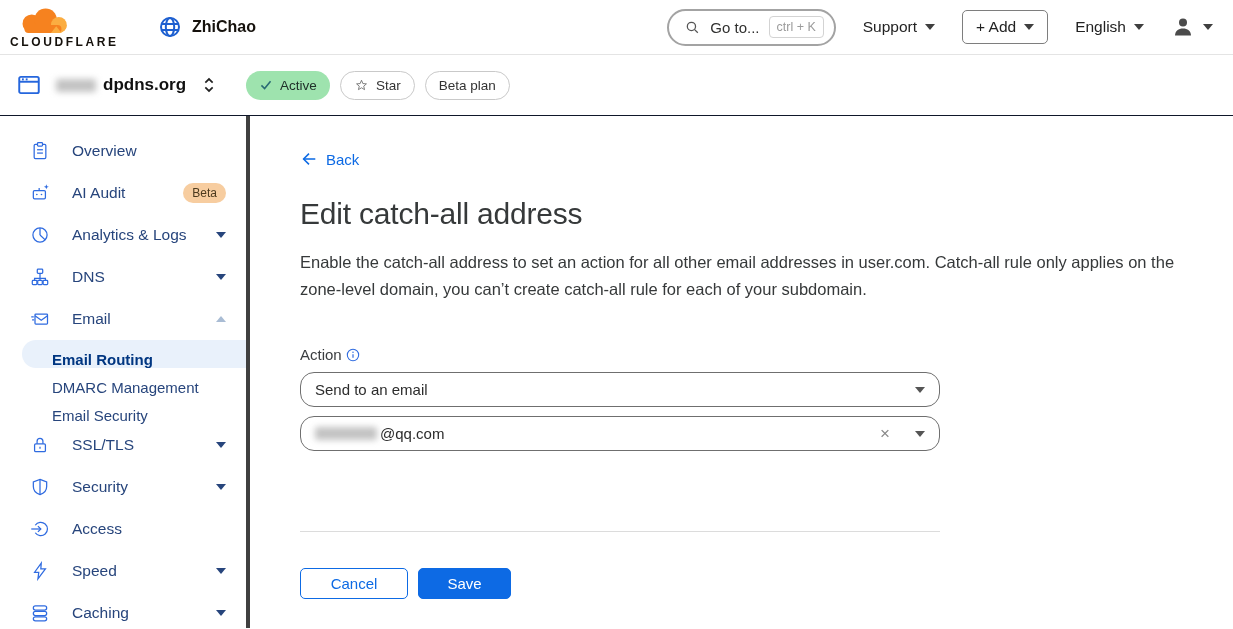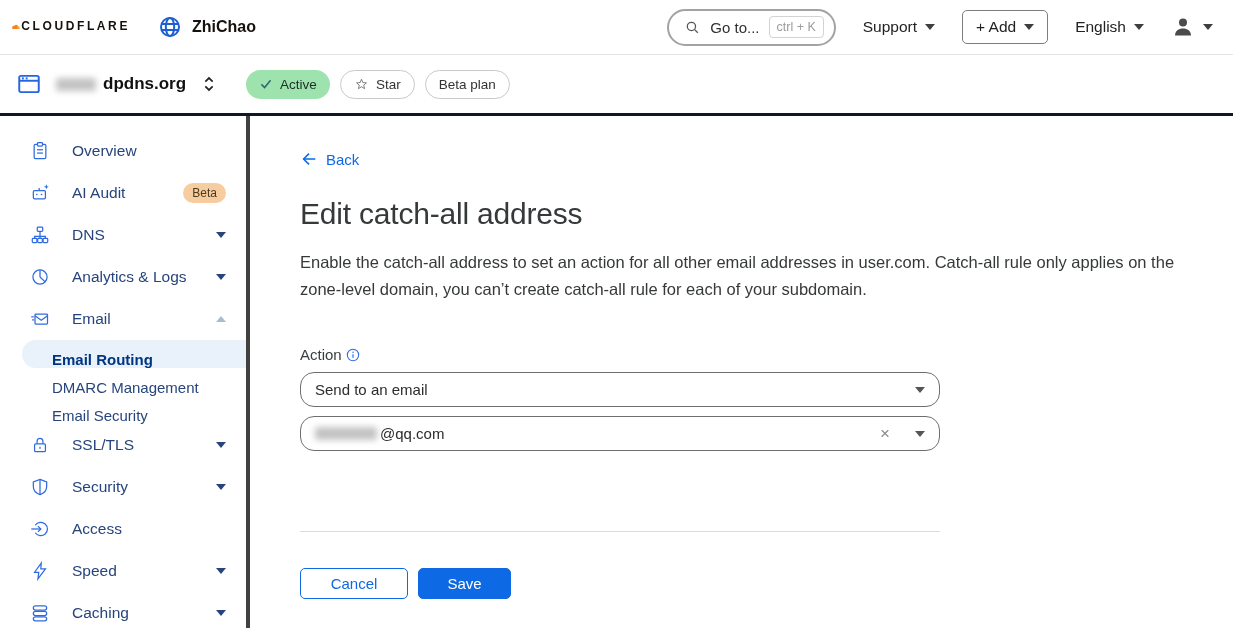--- a/index.html
+++ b/index.html
@@ -14,21 +14,21 @@
   
   .header {
     height: 55px;
     border-bottom: 1px solid #e4e4e4;
     display: flex;
     align-items: center;
     justify-content: space-between;
     padding: 0 20px 0 10px;
   }
   .header-left { display: flex; align-items: center; gap: 28px; }
-  .logo { display: flex; align-items: center; width: 120px; cursor: pointer; }
+  .logo { display: flex; flex-direction: column; width: 120px; cursor: pointer; }
   .logo-brand { font-size: 12px; font-weight: bold; letter-spacing: 2.6px; color: #15110c; margin-top: -2px; }
   .account { display: flex; align-items: center; gap: 10px; cursor: pointer; }
   .account-name { font-size: 16px; font-weight: bold; color: #15110c; }
 
   .header-right { display: flex; align-items: center; gap: 27px; }
   .search-pill {
     display: flex; align-items: center; gap: 9px;
     border: 2px solid #a3a3a3; border-radius: 19px;
     height: 37px; padding: 0 10px 0 15px; cursor: pointer;
   }
@@ -37,21 +37,21 @@
     border: 1px solid #d3d3d3; border-radius: 4px;
     font-size: 12.5px; color: #9b9b9b; padding: 3px 7px;
   }
   .hdr-item { display: flex; align-items: center; gap: 8px; font-size: 15.5px; color: #222; cursor: pointer; }
   .add-btn { border: 1px solid #7e7e7e; border-radius: 5px; padding: 7px 13px; }
   .caret { width: 10px; height: 6px; }
 
   
   .zonebar {
     height: 61px;
-    border-bottom: 3px solid #0f172a;
+    border-bottom: 1px solid #0f172a;
     display: flex; align-items: center;
     padding: 0 16px; gap: 8px;
   }
   .zone-name { display: flex; align-items: center; gap: 3px; font-size: 17px; font-weight: bold; color: #111; margin-left: 6px; }
   .blur-chip { display: inline-block; background: #c3c3c3; filter: blur(3px); border-radius: 2px; }
   .zone-blur { width: 40px; height: 13px; margin-right: 4px; }
   .unfold { cursor: pointer; margin-left: 4px; }
   .badges { display: flex; align-items: center; gap: 10px; margin-left: 18px; }
   .badge {
     border-radius: 999px; font-size: 13.5px; height: 29px;
@@ -257,41 +257,41 @@
         <circle cx="13.8" cy="13.8" r="1" fill="#2f6be0"></circle>
         <path d="M19.6 1.6 l0.85 2.15 2.15 0.85 -2.15 0.85 -0.85 2.15 -0.85 -2.15 -2.15 -0.85 2.15 -0.85 Z" fill="#2f6be0"></path>
       </svg>
       <span class="nav-label">AI Audit</span>
       <span class="beta-badge">Beta</span>
     </div>
 
     <div class="nav-item">
       <svg width="20" height="20" viewBox="0 0 24 24">
         <g fill="none" stroke="#2f6be0" stroke-width="1.5">
+          <circle cx="12" cy="12" r="8.5"></circle>
+          <path d="M12 12 V3.5 M12 12 L18.2 17.8"></path>
+        </g>
+      </svg>
+      <span class="nav-label">Analytics &amp; Logs</span>
+      <svg class="caret nav-caret" viewBox="0 0 10 6">
+          <polygon points="0,0 10,0 5,6" fill="currentColor"></polygon>
+        </svg>
+    </div>
+
+    <div class="nav-item">
+      <svg width="20" height="20" viewBox="0 0 24 24">
+        <g fill="none" stroke="#2f6be0" stroke-width="1.5">
           <rect x="8.75" y="2.5" width="6.5" height="5" rx="1"></rect>
           <rect x="2.75" y="16" width="5.5" height="5" rx="1"></rect>
           <rect x="9.25" y="16" width="5.5" height="5" rx="1"></rect>
           <rect x="15.75" y="16" width="5.5" height="5" rx="1"></rect>
           <path d="M12 7.5 V11.5 M5.5 16 V13.5 H18.5 V16 M12 11.5 V16"></path>
         </g>
       </svg>
       <span class="nav-label">DNS</span>
-      <svg class="caret nav-caret" viewBox="0 0 10 6">
-          <polygon points="0,0 10,0 5,6" fill="currentColor"></polygon>
-        </svg>
-    </div>
-
-    <div class="nav-item">
-      <svg width="20" height="20" viewBox="0 0 24 24">
-        <g fill="none" stroke="#2f6be0" stroke-width="1.5">
-          <circle cx="12" cy="12" r="8.5"></circle>
-          <path d="M12 12 V3.5 M12 12 L18.2 17.8"></path>
-        </g>
-      </svg>
-      <span class="nav-label">Analytics &amp; Logs</span>
       <svg class="caret nav-caret" viewBox="0 0 10 6">
           <polygon points="0,0 10,0 5,6" fill="currentColor"></polygon>
         </svg>
     </div>
 
     <div class="nav-item">
       <svg width="20" height="20" viewBox="0 0 24 24">
         <g fill="none" stroke="#2f6be0" stroke-width="1.5">
           <rect x="6" y="6" width="15" height="12" rx="1"></rect>
           <path d="M6 8 l7.5 5.5 L21 8"></path>

